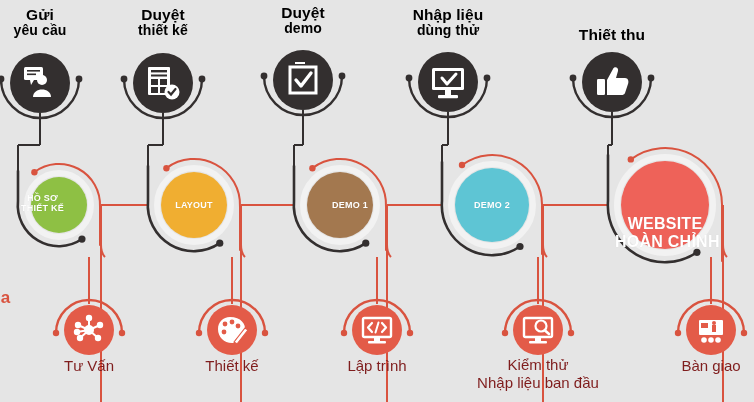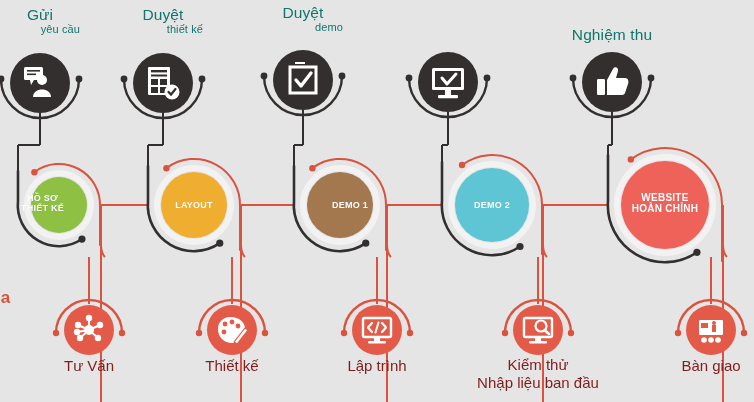--- a/index.html
+++ b/index.html
@@ -28,49 +28,49 @@
     height: 402px;
   }
   .txt {
     position: absolute;
     text-align: center;
     white-space: nowrap;
     line-height: 1.12;
     pointer-events: none;
   }
   .top-label {
-    color: #0f766e;
+    color: #000000;
     font-size: 15.5px;
-    font-weight: 400;
+    font-weight: 700;
     letter-spacing: .1px;
   }
   .top-label .l2 {
-    font-size: 11px;
+    font-size: 14px;
     display: block;
-    text-align: right;
   }
   .bottom-label {
     color: #7f1d1d;
     font-size: 15px;
     font-weight: 400;
   }
   .bottom-label .sub {
     display: block;
     font-size: 15px;
     margin-top: 1px;
   }
   .node-label {
     color: #ffffff;
     font-weight: bold;
     font-size: 9px;
     letter-spacing: .25px;
     text-shadow: 0 0 1px rgba(0,0,0,.10);
   }
   .node-label.big {
-    font-size: 10px;
+    font-size: 16px;
+    margin-top: 23px;
   }
   .watermark {
     position: absolute;
     left: -4px;
     top: 288px;
     color: #d9533f;
     font-weight: bold;
     font-size: 17px;
   }
 </style>
@@ -318,22 +318,26 @@
     <span class="l2">yêu cầu</span>
   </div>
   <div class="txt top-label" style="left:123px; top:6px;  width:80px;">
     <span>Duyệt</span>
     <span class="l2">thiết kế</span>
   </div>
   <div class="txt top-label" style="left:263px; top:4px;  width:80px;">
     <span>Duyệt</span>
     <span class="l2">demo</span>
   </div>
+  <div class="txt top-label" style="left:398px; top:6px;  width:100px;">
+    <span>Nhập liệu</span>
+    <span class="l2">dùng thử</span>
+  </div>
   <div class="txt top-label" style="left:552px; top:26px; width:120px;">
-    <span>Nghiệm thu</span>
+    <span>Thiết thu</span>
   </div>
 
   <div class="txt node-label" style="left:10px;  top:193px; width:65px;">
     <span>HỒ SƠ</span><br>
     <span>THIẾT KẾ</span>
   </div>
   <div class="txt node-label" style="left:154px; top:200px; width:80px;">
     <span>LAYOUT</span>
   </div>
   <div class="txt node-label" style="left:310px; top:200px; width:80px;">

